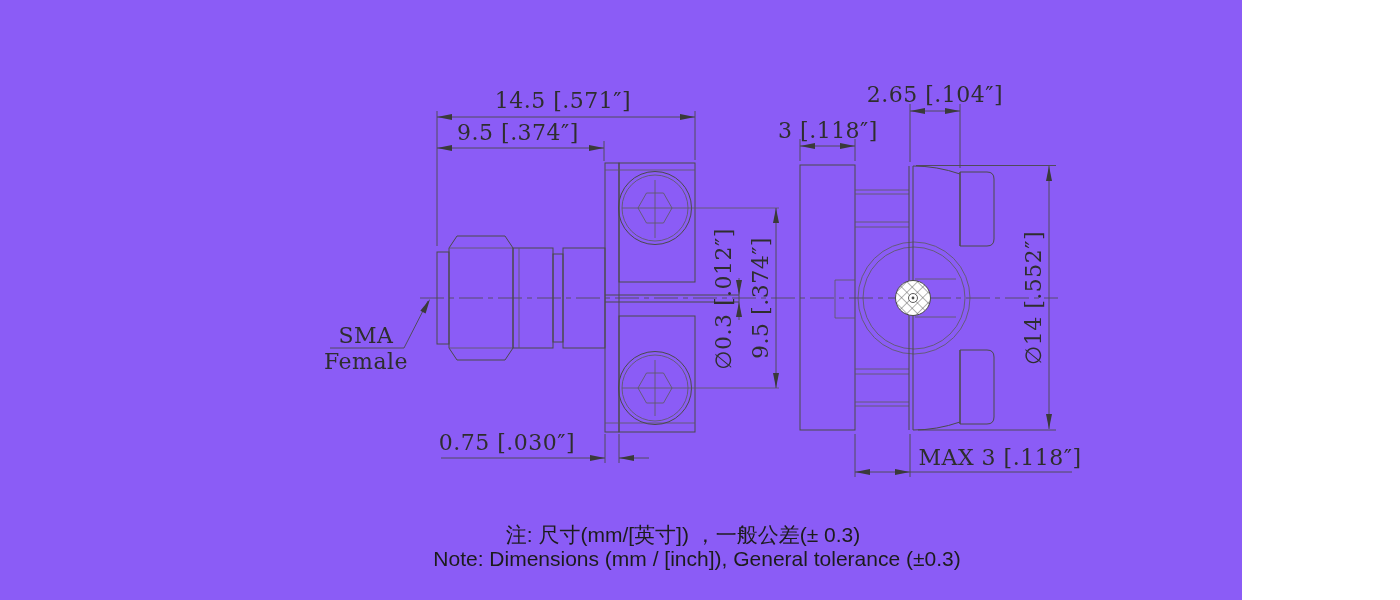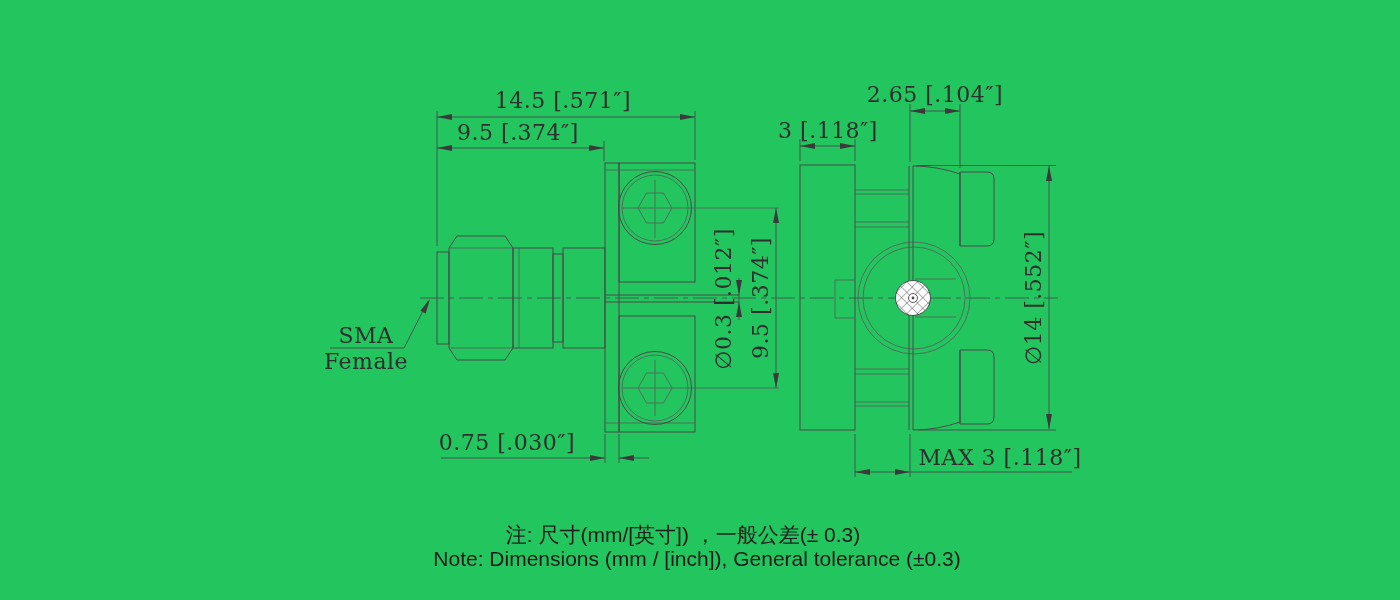--- a/index.html
+++ b/index.html
@@ -1,16 +1,16 @@
 <!DOCTYPE html>
 <html><head>
 <meta charset="utf-8">
 <style>
   html,body{margin:0;padding:0;background:#ffffff;}
-  .stage{position:relative;width:1400px;height:600px;background:#22c55e;overflow:hidden;}
+  .stage{position:relative;width:1242px;height:600px;background:#8b5cf6;overflow:hidden;}
   svg{display:block;}
   .geom{stroke:#4a4a4a;stroke-width:1;fill:none;}
   .geom-thin{stroke:#5a5a5a;stroke-width:0.8;fill:none;}
   .dimline{stroke:#4a4a4a;stroke-width:0.9;fill:none;}
   .ctr{stroke:#4a4a4a;stroke-width:0.8;fill:none;stroke-dasharray:24 5 5 5;}
   .arr{fill:#3a3a3a;stroke:none;}
   .dim{font-family:"DejaVu Serif","Liberation Serif",serif;font-size:22px;fill:#2e2e2e;letter-spacing:0.5px;}
   .note{font-family:"Liberation Sans","DejaVu Sans",sans-serif;font-size:21px;fill:#1c1c1c;}
 </style>
 </head>

